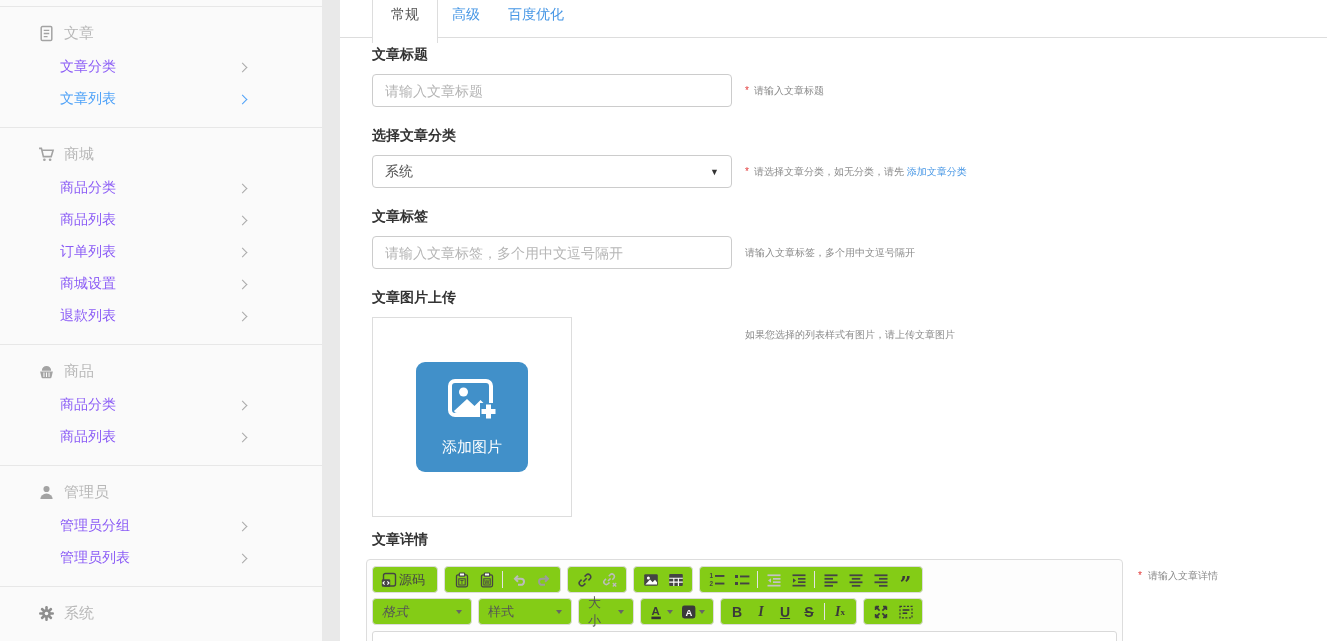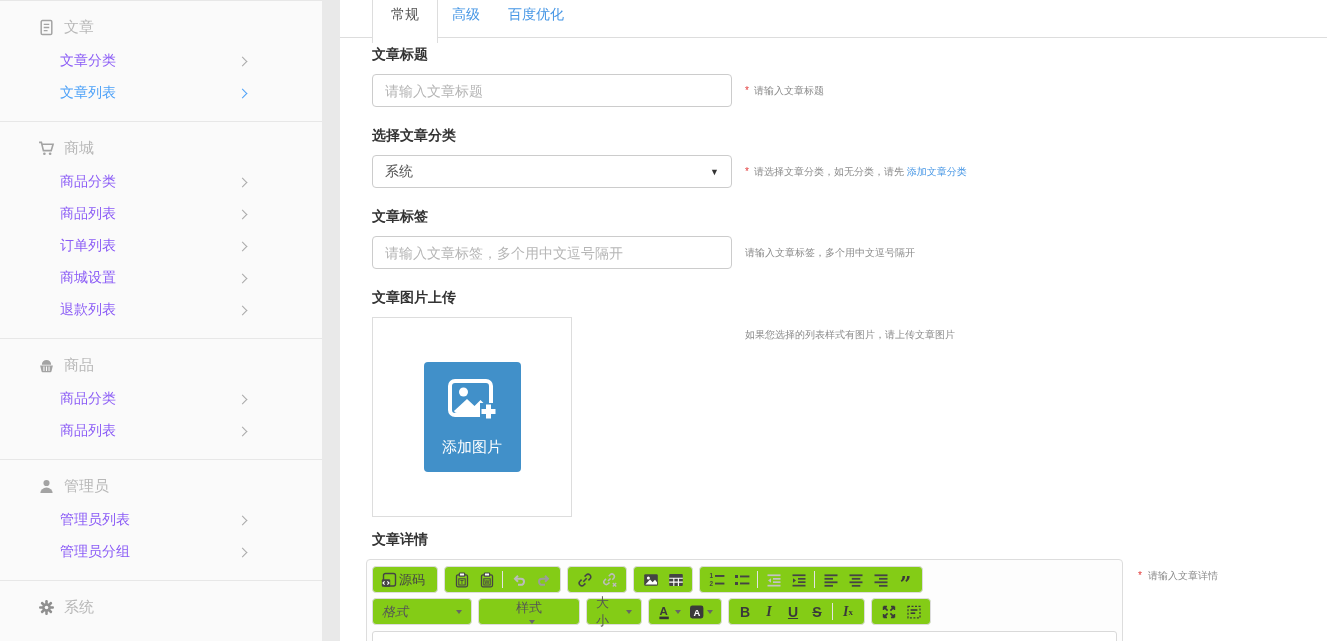--- a/index.html
+++ b/index.html
@@ -6,21 +6,21 @@
   html,body { width:1327px; height:641px; overflow:hidden; }
   body {
     font-family:"Liberation Sans","DejaVu Sans",sans-serif;
     background:#e9e9e9; color:#444; font-size:14px;
   }
   .page { position:relative; width:1327px; height:641px; overflow:hidden; }
 
   
   .sidebar {
     position:absolute; left:0; top:0; width:322px; height:100%;
-    background:#fafafa; padding-top:0;text-align:right;
+    background:#fafafa; padding-top:6px;text-align:right;
   }
   .sb-section { border-top:1px solid #e7e7e7; padding:8px 0 12px 0; }
   .sb-header {
     height:36px; display:flex; align-items:center; padding-left:38px;
     color:#b8b8b8; font-size:15px;
   }
   .sb-ic { width:17px; height:17px; display:inline-flex; margin-right:9px; }
   .sb-ic svg { width:17px; height:17px; }
   .sb-item {
     height:32px; display:flex; align-items:center; justify-content:space-between;
@@ -75,21 +75,21 @@
   .hint a, .hint .link { color:#4696e5; text-decoration:none; cursor:pointer; }
   .hint.top { line-height:20px; margin-top:8px; }
   .hint.upload-hint { margin-left:173px; }
 
   
   .upload-box {
     width:200px; height:200px; border:1px solid #ddd; background:#fff;
     display:flex; align-items:center; justify-content:center;
   }
   .upload-btn {
-    width:97px; height:110px; background:#4190c9; border-radius:4px; cursor:pointer;
+    width:112px; height:110px; background:#4190c9; border-radius:9px; cursor:pointer;
     display:flex; flex-direction:column; align-items:center; justify-content:center; gap:18px;
   }
   .upload-btn svg { width:50px; height:42px; display:block; }
   .upload-btn .up-label { color:#fff; font-size:15px; }
 
   
   .editor {
     width:757px; margin-left:-6px; background:#fdfdfd;
     border:1px solid #ddd; border-radius:4px; padding:5px; flex:none;
   }
@@ -105,21 +105,21 @@
   .btn svg { width:16px; height:16px; display:block; }
   .btn.txt { font-size:14px; color:#3a3a3a; width:24px; }
   .vsep { width:1px; height:17px; background:#e3e3e3; margin:0 3px; flex:none; }
   .src-label { font-size:13px; color:#444; padding:0 6px 0 2px; }
   .combo { justify-content:space-between; padding:0 9px; cursor:pointer; }
   .combo .combo-label { font-size:13px; color:#555; }
   .caret {
     width:0; height:0; border-left:3.5px solid transparent; border-right:3.5px solid transparent;
     border-top:4.5px solid #666; margin-left:6px;
   }
-  .combo.w1 { width:100px;font-style:italic; } .combo.w2 { width:102px;flex-direction:column; } .combo.w3 { width:56px; }
+  .combo.w1 { width:100px;font-style:italic; } .combo.w2 { width:94px; } .combo.w3 { width:56px; }
   .colorbtn { display:flex; align-items:center; width:32px; }
   .quote-glyph { font-family:"DejaVu Serif","Liberation Serif",serif; font-size:20px; font-weight:bold; color:#3a3a3a; line-height:10px; padding-top:8px; }
   .b-bold { font-weight:bold; }
   .b-italic { font-style:italic; font-family:"Liberation Serif","DejaVu Serif",serif; font-weight:bold; }
   .b-under { text-decoration:underline; font-weight:bold; }
   .b-strike { text-decoration:line-through; font-weight:bold; }
   .b-rmfmt { font-style:italic; font-family:"Liberation Serif",serif; font-weight:bold; }
   .b-rmfmt sub { font-size:9px; font-style:normal; }
   .editor-canvas {
     margin-top:6px; background:#fff; border:1px solid #d9d9d9; border-radius:3px; height:110px;
@@ -207,25 +207,25 @@
           <div class="sb-header">
             <span class="sb-ic">
               <svg viewBox="0 0 16 16" fill="#a3a3a3">
                 <circle cx="8" cy="4.7" r="2.9"></circle>
                 <path d="M2.2 14.2 a5.8 5.2 0 0 1 11.6 0 z"></path>
               </svg>
             </span>
             <span>管理员</span>
           </div>
           <div class="sb-item">
+            <span>管理员分组</span>
+            <span class="chev"></span>
+          </div>
+          <div class="sb-item">
             <span>管理员列表</span>
-            <span class="chev"></span>
-          </div>
-          <div class="sb-item">
-            <span>管理员分组</span>
             <span class="chev"></span>
           </div>
         </div>
         <div class="sb-section">
           <div class="sb-header">
             <span class="sb-ic">
               <svg viewBox="0 0 16 16" fill="#8f8f8f">
                 <rect x="6.8" y="1" width="2.4" height="14" rx="1"></rect>
                 <rect x="6.8" y="1" width="2.4" height="14" rx="1" transform="rotate(45 8 8)"></rect>
                 <rect x="6.8" y="1" width="2.4" height="14" rx="1" transform="rotate(90 8 8)"></rect>

